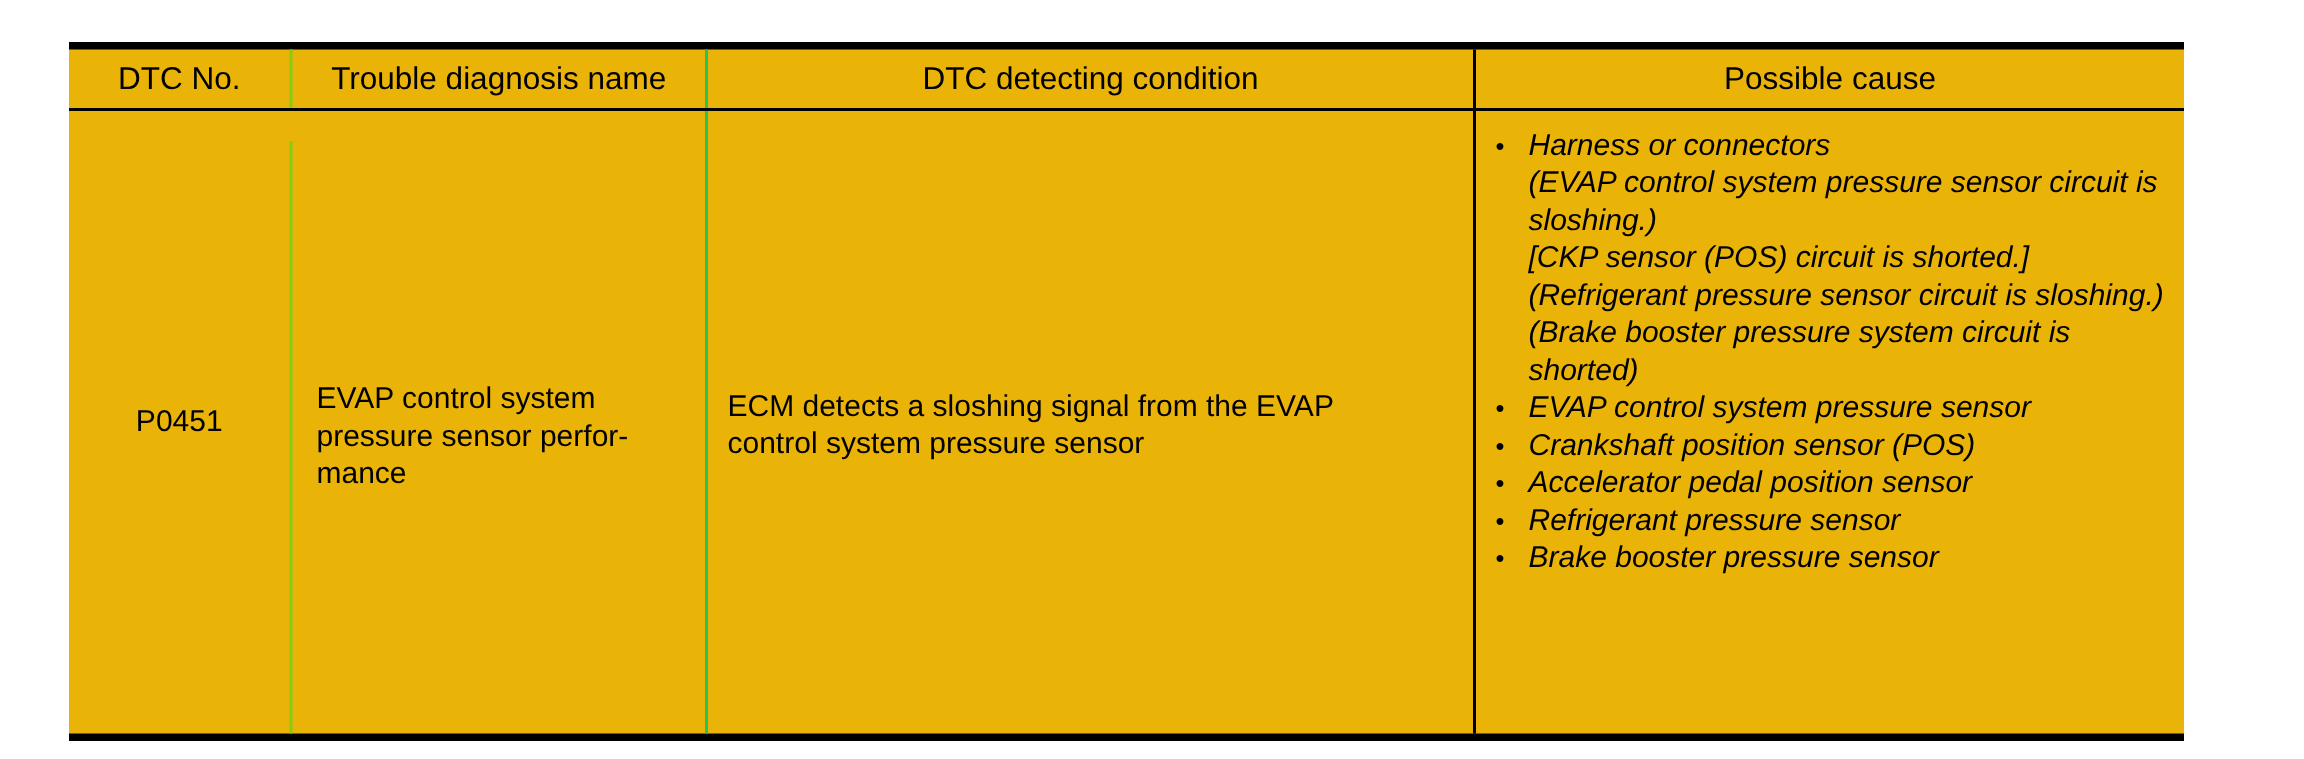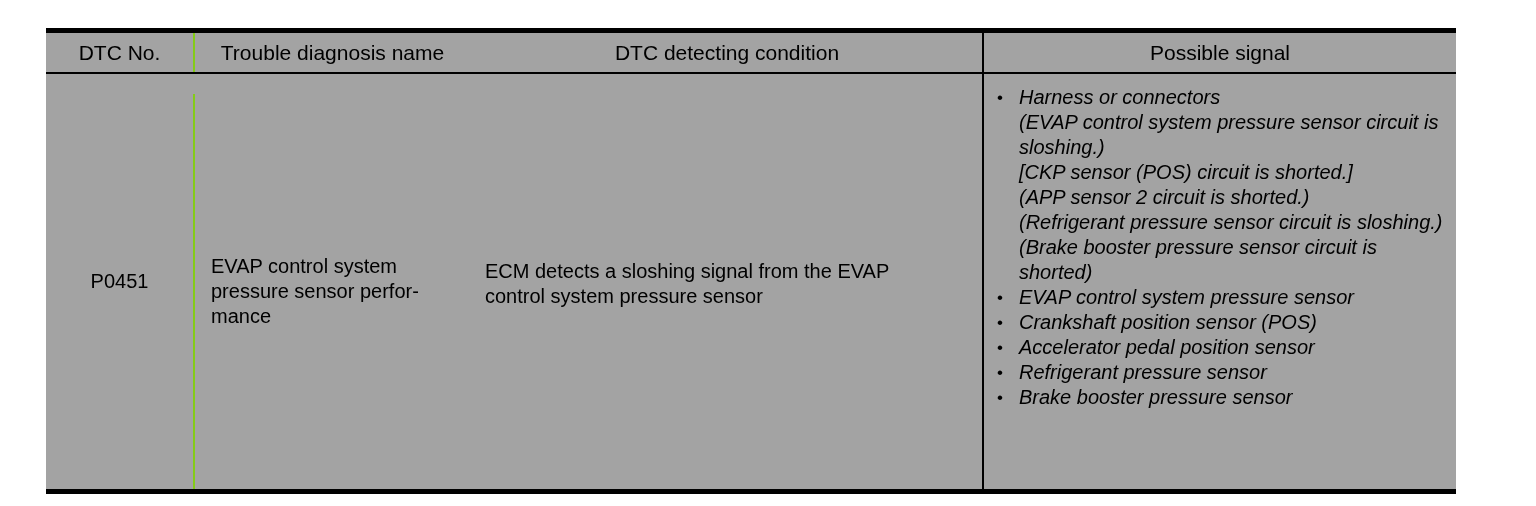--- a/index.html
+++ b/index.html
@@ -14,42 +14,42 @@
   }
   .doc-table {
     position: absolute;
     left: 46px;
     top: 28px;
     width: 1410px;
     height: 466px;
     box-sizing: border-box;
     border-top: 5px solid #000;
     border-bottom: 5px solid #000;
-    background: #a3a3a3;
+    background: #eab308;
   }
   .row {
     display: flex;
     width: 100%;
     box-sizing: border-box;
   }
   .header-row {
     height: 41px;
     border-bottom: 2px solid #000;
   }
   .body-row {
     height: 415px;
   }
   .cell {
     box-sizing: border-box;
     font-size: 20px;
     line-height: 25px;
   }
   .col-1 { width: 147px; }
   .col-2 { width: 277px; border-left: 2px solid #84cc16; }
-  .col-3 { width: 512px; border-left: 2px solid #a3a3a3; }
+  .col-3 { width: 512px; border-left: 2px solid #22c55e; }
   .col-4 { width: 474px; border-left: 2px solid #000; }
   .header-cell {
     display: flex;
     align-items: center;
     justify-content: center;
     text-align: center;
     font-size: 21px;
   }
   .center-cell {
     display: flex;
@@ -85,40 +85,39 @@
   }
 </style>
 </head>
 <body>
 
 <div class="doc-table">
   <div class="row header-row">
     <div class="cell col-1 header-cell">DTC No.</div>
     <div class="cell col-2 header-cell">Trouble diagnosis name</div>
     <div class="cell col-3 header-cell">DTC detecting condition</div>
-    <div class="cell col-4 header-cell">Possible signal</div>
+    <div class="cell col-4 header-cell">Possible cause</div>
   </div>
   <div class="row body-row">
     <div class="cell col-1 center-cell">P0451</div>
     <div class="cell col-2 vcenter-cell">EVAP control system
 pressure sensor perfor-
 mance</div>
     <div class="cell col-3 vcenter-cell">ECM detects a sloshing signal from the EVAP
 control system pressure sensor</div>
     <div class="cell col-4 cause-cell">
       <div>
           <div class="cause-item">
             <span class="bullet">•</span>
             <div class="cause-text">
               <div>Harness or connectors</div>
               <div>(EVAP control system pressure sensor circuit is sloshing.)</div>
               <div>[CKP sensor (POS) circuit is shorted.]</div>
-              <div>(APP sensor 2 circuit is shorted.)</div>
               <div>(Refrigerant pressure sensor circuit is sloshing.)</div>
-              <div>(Brake booster pressure sensor circuit is shorted)</div>
+              <div>(Brake booster pressure system circuit is shorted)</div>
             </div>
           </div>
           <div class="cause-item">
             <span class="bullet">•</span>
             <div class="cause-text">
               <div>EVAP control system pressure sensor</div>
             </div>
           </div>
           <div class="cause-item">
             <span class="bullet">•</span>

